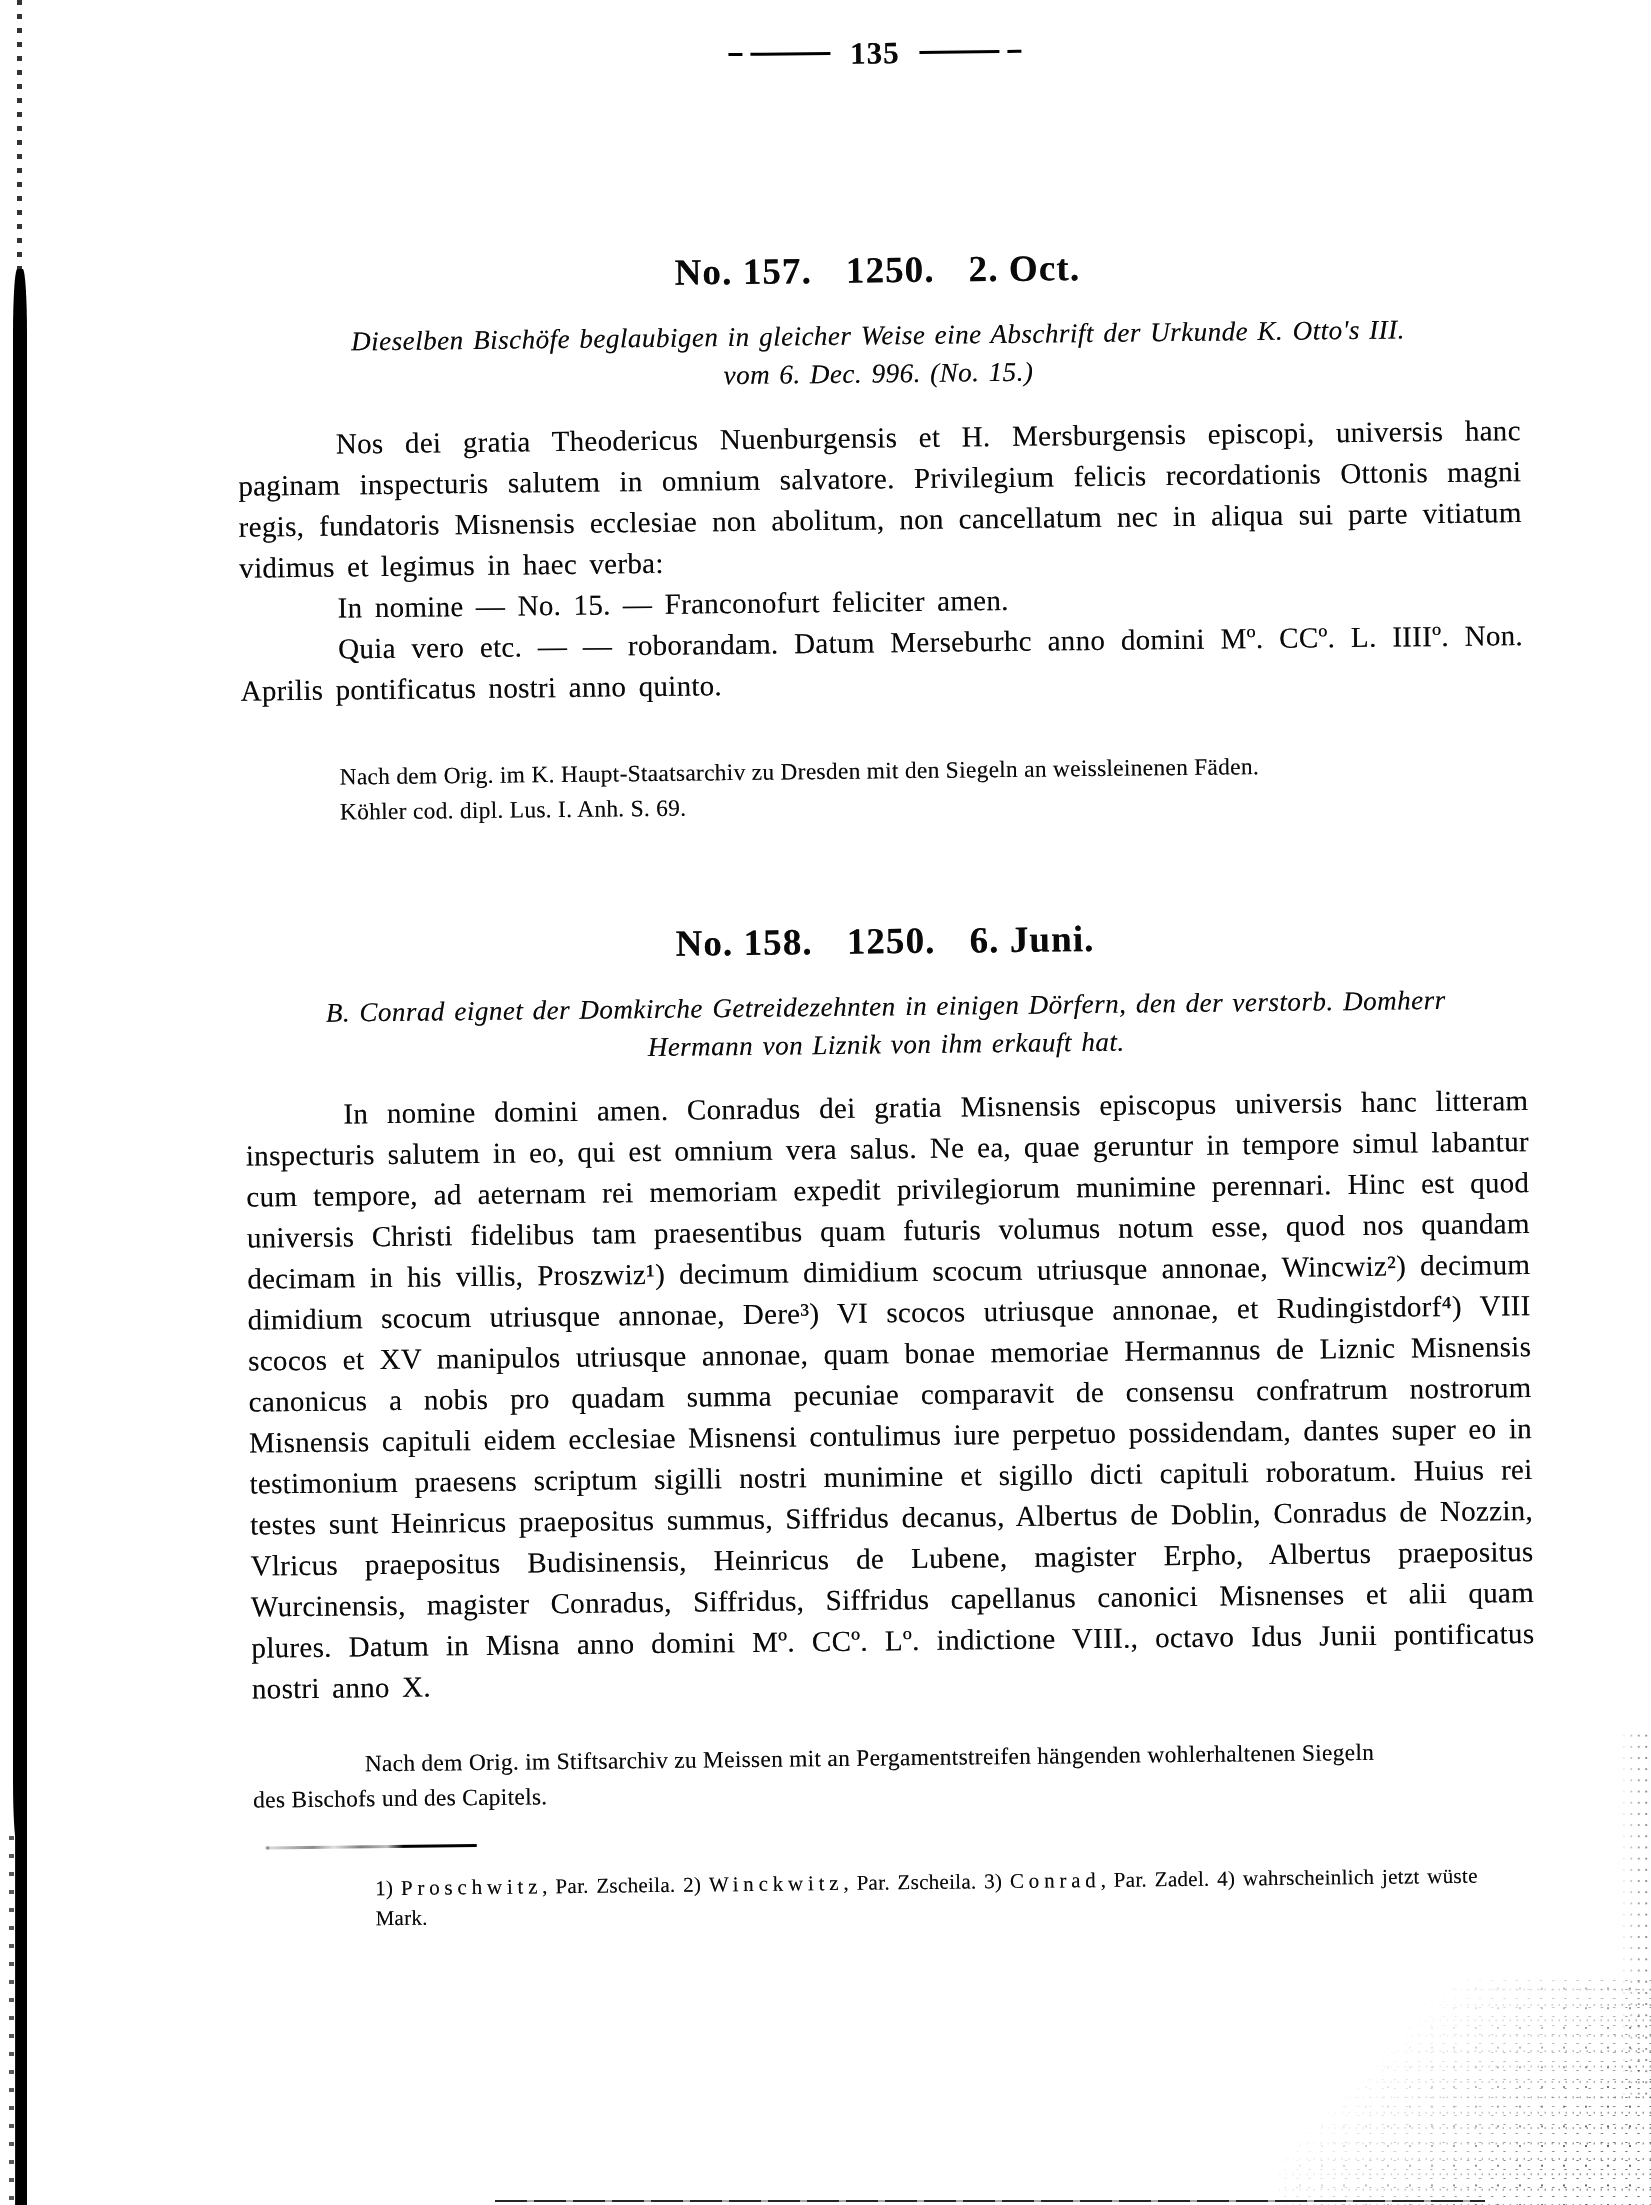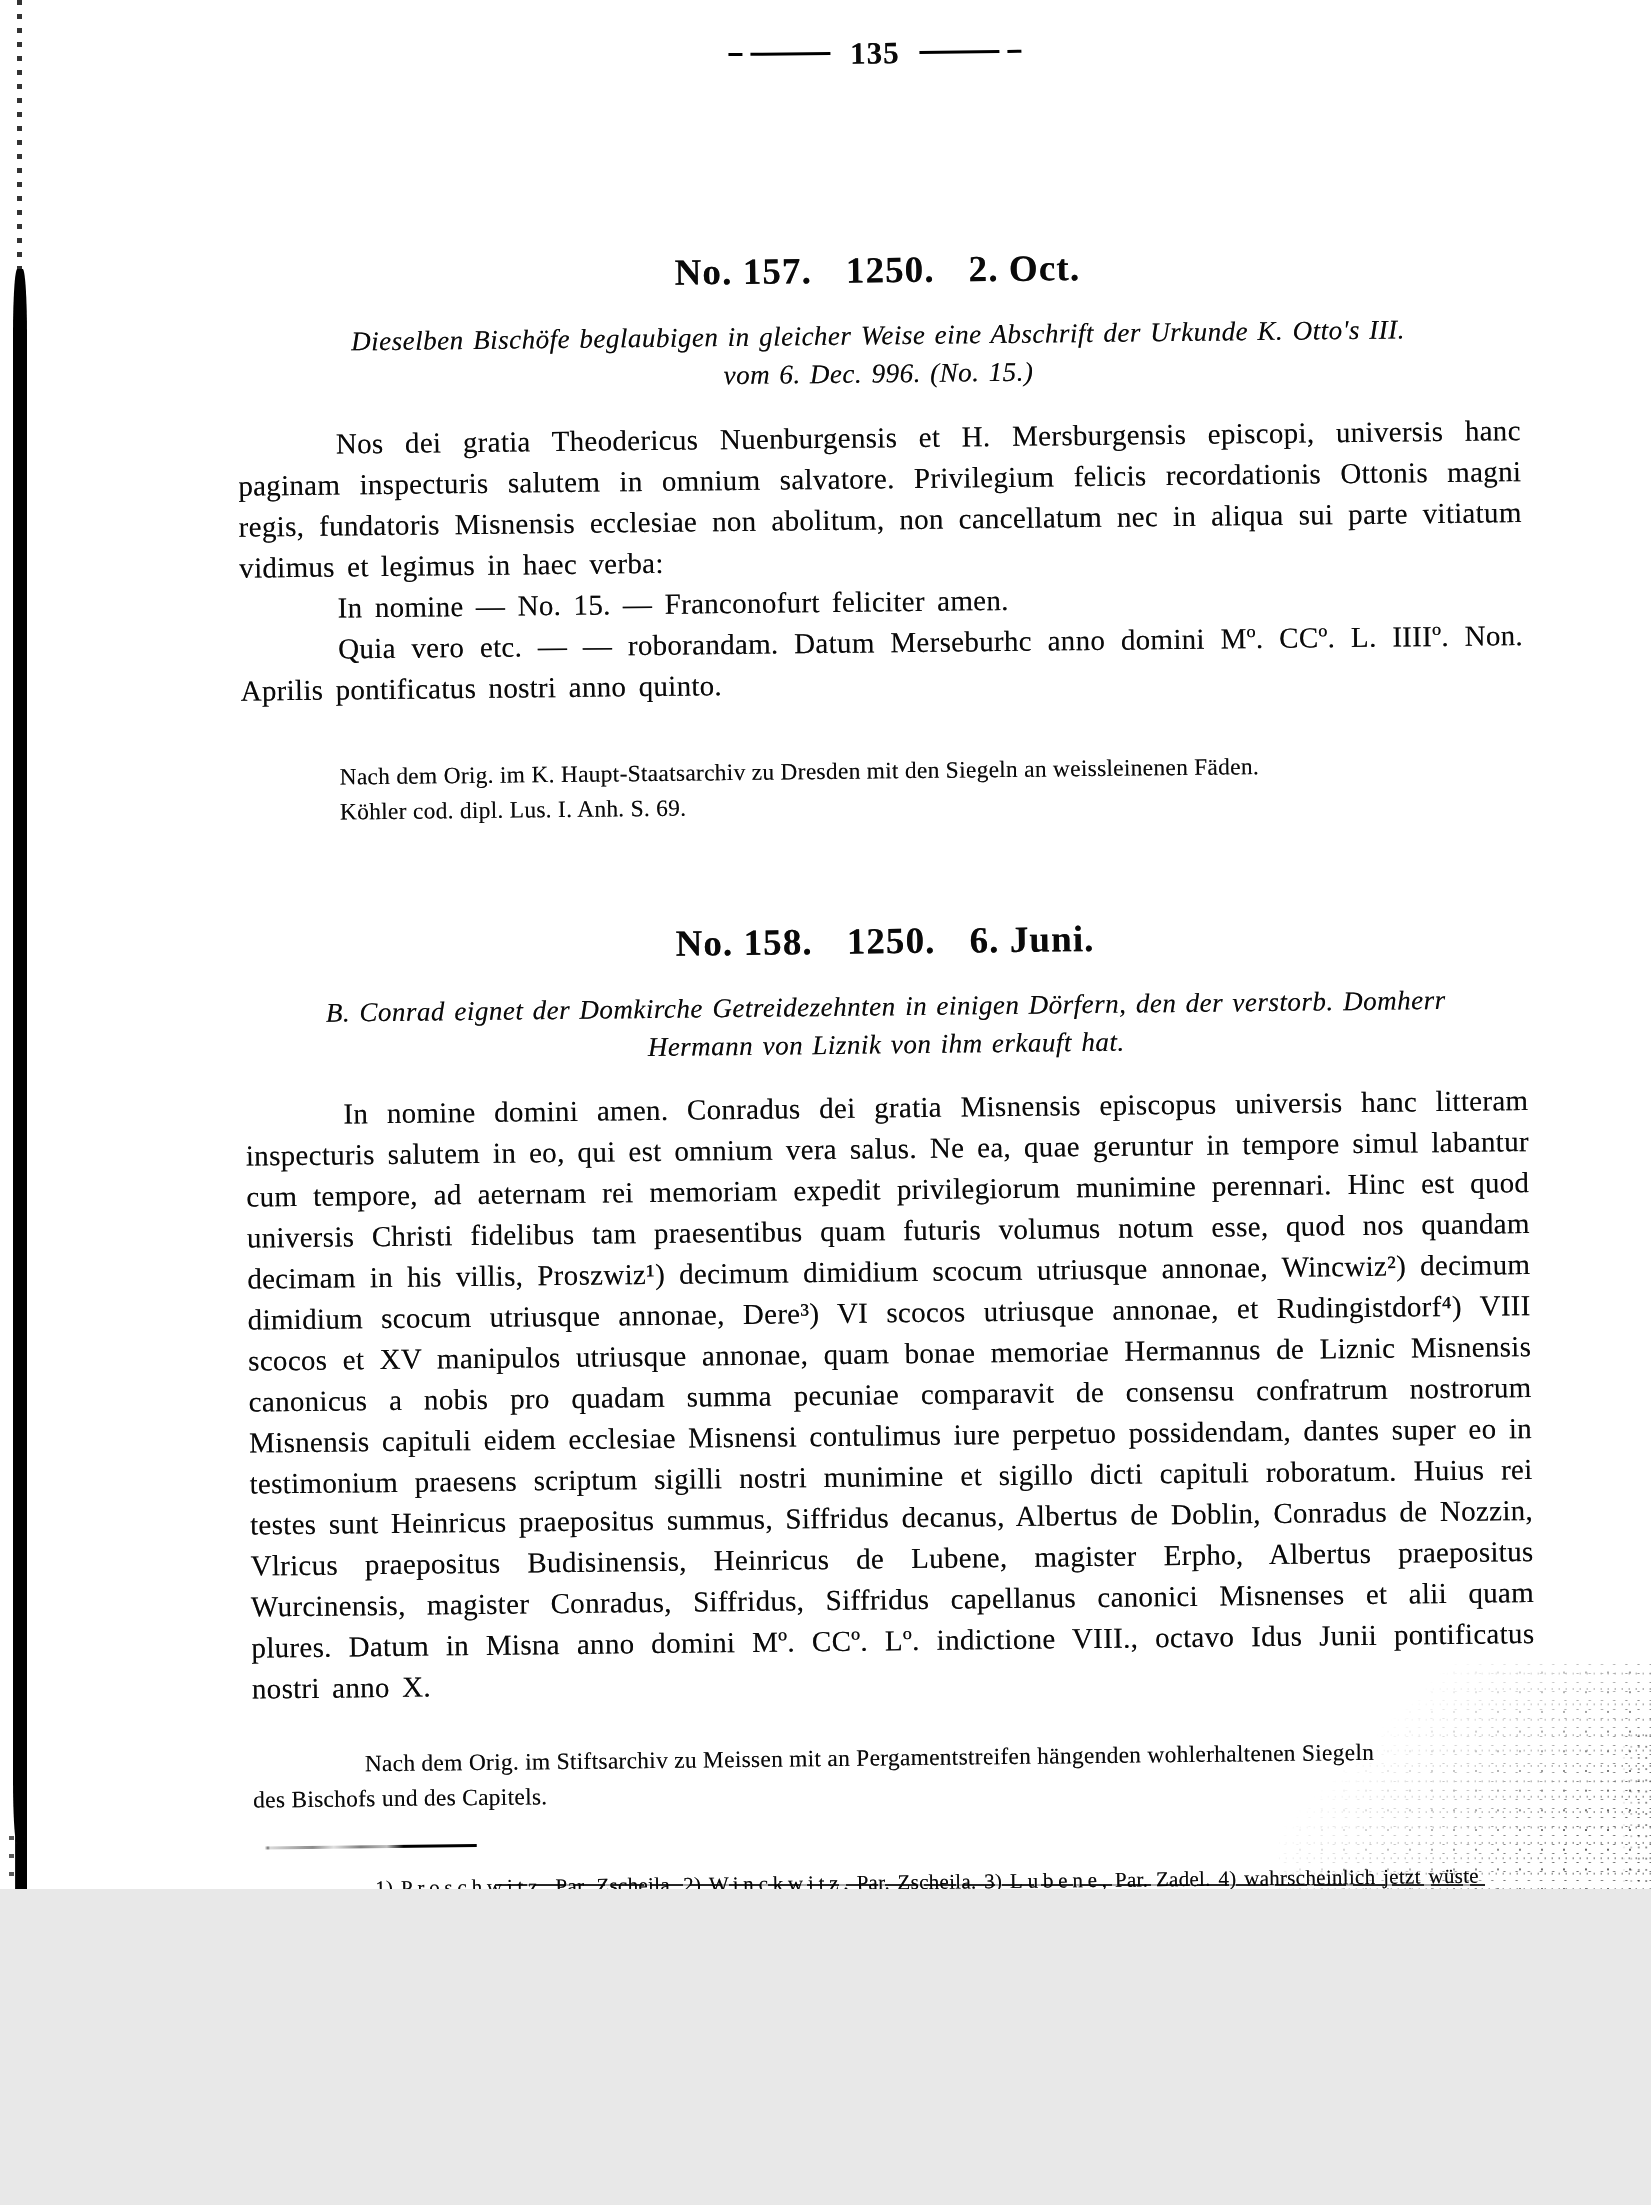--- a/index.html
+++ b/index.html
@@ -1,18 +1,18 @@
 <!DOCTYPE html>
 <html lang="de" style="font-size:8.5px"><head>
 <meta charset="utf-8">
 <style>
   html,body{margin:0;padding:0;background:#e8e8e8;}
   .page{
     position:relative;
-    width:1652px;height:1889px;
+    width:1652px;height:2205px;
     background:#ffffff;
     overflow:hidden;
     font-family:"Liberation Serif","DejaVu Serif",serif;
     color:#0a0a0a;
   }
   .content{
     position:relative;
     padding:32px 127px 0 242px;
     transform:rotate(-0.65deg);
     transform-origin:50% 42%;
@@ -161,21 +161,21 @@
         <span>6. Juni.</span>
       </h2>
       <p class="entry-summary">B. Conrad eignet der Domkirche Getreidezehnten in einigen Dörfern, den der verstorb. Domherr
 Hermann von Liznik von ihm erkauft hat.</p>
       <p class="body-par lead">In nomine domini amen.  Conradus dei gratia Misnensis episcopus universis hanc litteram inspecturis salutem in eo, qui est omnium vera salus.  Ne ea, quae geruntur in tempore simul labantur cum tempore, ad aeternam rei memoriam expedit privilegiorum munimine perennari.  Hinc est quod universis Christi fidelibus tam praesentibus quam futuris volumus notum esse, quod nos quandam decimam in his villis, Proszwiz¹) decimum dimidium scocum utriusque annonae, Wincwiz²) decimum dimidium scocum utriusque annonae, Dere³) VI scocos utriusque annonae, et Rudingistdorf⁴) VIII scocos et XV manipulos utriusque annonae, quam bonae memoriae Hermannus de Liznic Misnensis canonicus a nobis pro quadam summa pecuniae comparavit de consensu confratrum nostrorum Misnensis capituli eidem ecclesiae Misnensi contulimus iure perpetuo possidendam, dantes super eo in testimonium praesens scriptum sigilli nostri munimine et sigillo dicti capituli roboratum.  Huius rei testes sunt Heinricus praepositus summus, Siffridus decanus, Albertus de Doblin, Conradus de Nozzin, Vlricus praepositus Budisinensis, Heinricus de Lubene, magister Erpho, Albertus praepositus Wurcinensis, magister Conradus, Siffridus, Siffridus capellanus canonici Misnenses et alii quam plures.  Datum in Misna anno domini Mº. CCº. Lº. indictione VIII., octavo Idus Junii pontificatus nostri anno X.</p>
       <p class="source-note full">Nach dem Orig. im Stiftsarchiv zu Meissen mit an Pergamentstreifen hängenden wohlerhaltenen Siegeln
 des Bischofs und des Capitels.</p>
     </section>
 
     <div class="footnote-rule"></div>
-    <p class="footnote"><span>1) </span><span class="sp">Proschwitz</span><span>, Par. Zscheila.  2) </span><span class="sp">Winckwitz</span><span>, Par. Zscheila.  3) </span><span class="sp">Lubene</span><span>, Par. Zadel.  4) wahrscheinlich jetzt wüste Mark.</span></p>
+    <p class="footnote"><span>1) </span><span class="sp">Proschwitz</span><span>, Par. Zscheila.  2) </span><span class="sp">Winckwitz</span><span>, Par. Zscheila.  3) </span><span class="sp">Conrad</span><span>, Par. Zadel.  4) wahrscheinlich jetzt wüste Mark.</span></p>
 
   </div>
 
   <div class="gutter-dots-top"></div>
   <div class="gutter-main"></div>
   <div class="gutter-dots-bottom"></div>
   <div class="speckles-corner"></div>
   <div class="speckles-edge"></div>
   <div class="bottom-edge-line"></div>
 

